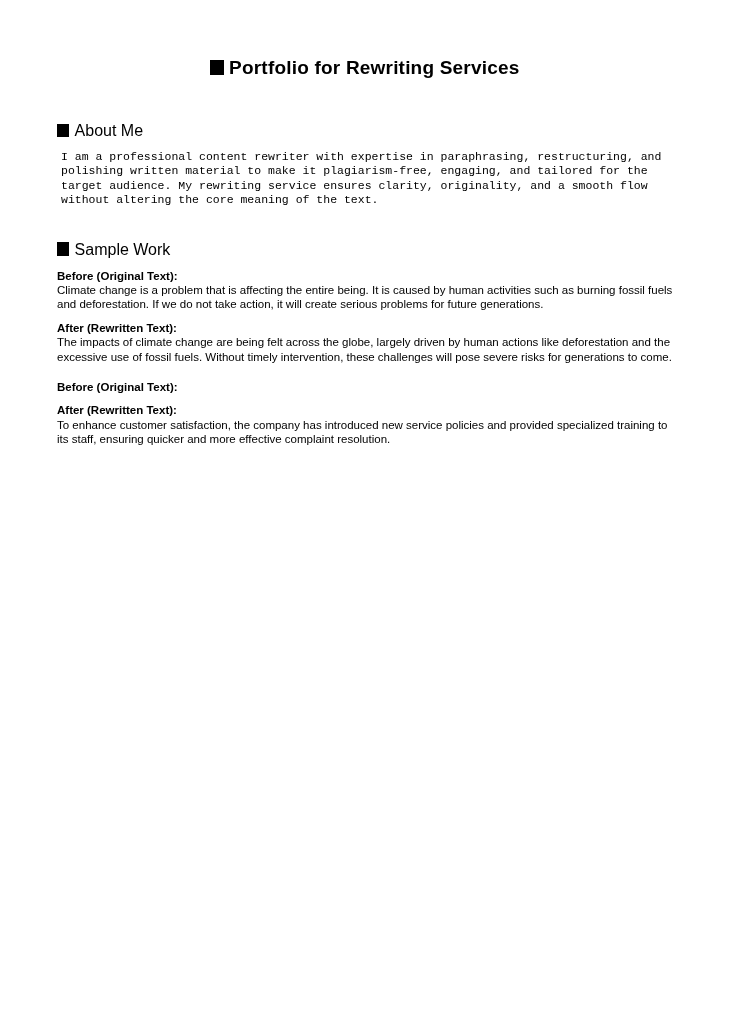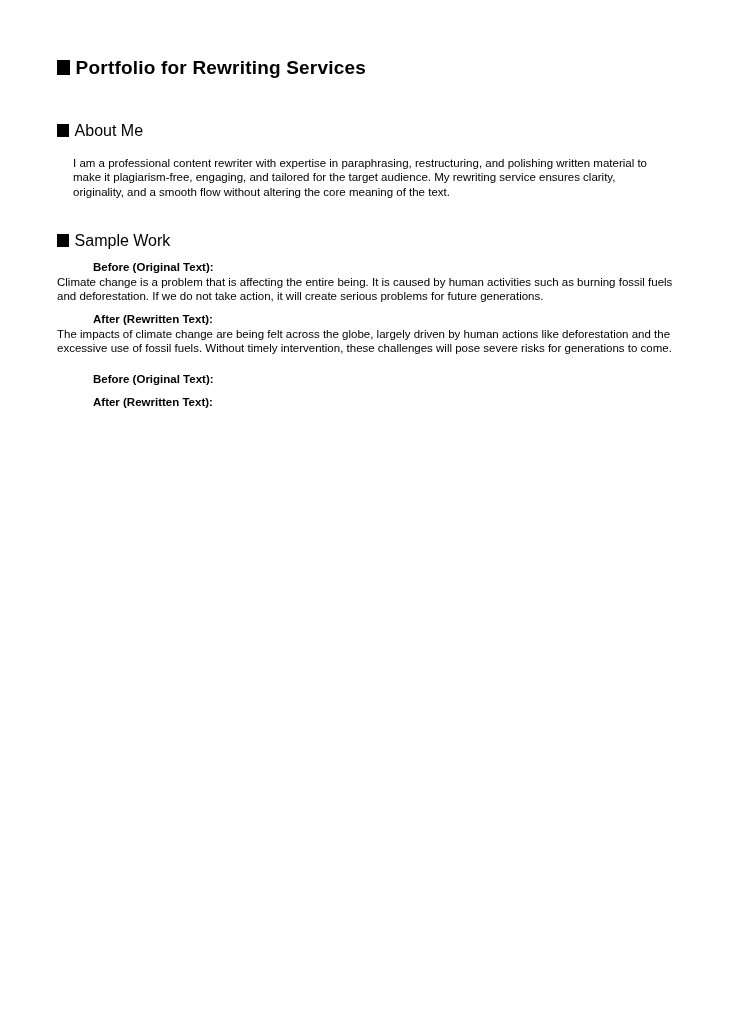--- a/index.html
+++ b/index.html
@@ -19,21 +19,21 @@
     width: 730px;
     height: 1032px;
     padding: 56px 57px 0 57px;
     background: #ffffff;
   }
   .doc-title {
     margin: 0 0 42px 0;
     font-size: 19px;
     font-weight: bold;
     line-height: 23px;
-    text-align: left;
+    text-align: center;
     letter-spacing: 0.2px;
   }
   .square-bullet {
     display: inline-block;
     width: 0.70em;
     height: 0.82em;
     background: #000000;
     margin-right: 0.28em;
     vertical-align: -0.06em;
   }
@@ -42,35 +42,35 @@
     font-size: 16px;
     font-weight: normal;
     line-height: 19px;
   }
   .section-heading .square-bullet {
     width: 0.78em;
     height: 0.82em;
     margin-right: 0.32em;
   }
   .body-text {
-    margin: 16px;
+    margin: 4px;
     font-size: 11.5px;
     line-height: 14.4px;
+    font-family: Liberation Mono, monospace;
   }
   .about-section {
     margin-bottom: 32px;
   }
   .pair {
     margin: 0 0 9px 0;
     font-size: 11.5px;
     line-height: 14.4px;
   }
   .pair .label {
     font-weight: bold;
-    margin-left: 36px;
   }
   .example + .example {
     margin-top: 16px;
   }
 </style>
 </head>
 <body>
 
 <div class="page">
 
@@ -84,17 +84,17 @@
   <div class="samples-section">
     <h2 class="section-heading"><span class="square-bullet"></span><span>Sample Work</span></h2>
 
     <div class="example">
       <p class="pair"><span class="label">Before (Original Text):</span><br><span>Climate change is a problem that is affecting the entire being. It is caused by human activities such as burning fossil fuels and deforestation. If we do not take action, it will create serious problems for future generations.</span></p>
       <p class="pair"><span class="label">After (Rewritten Text):</span><br><span>The impacts of climate change are being felt across the globe, largely driven by human actions like deforestation and the excessive use of fossil fuels. Without timely intervention, these challenges will pose severe risks for generations to come.</span></p>
     </div>
 
     <div class="example">
       <p class="pair"><span class="label">Before (Original Text):</span><br></p>
-      <p class="pair"><span class="label">After (Rewritten Text):</span><br></p>
+      <p class="pair"><span class="label">After (Rewritten Text):</span><br><span>To enhance customer satisfaction, the company has introduced new service policies and provided specialized training to its staff, ensuring quicker and more effective complaint resolution.</span></p>
     </div>
   </div>
 
 </div>
 
 </body></html>

